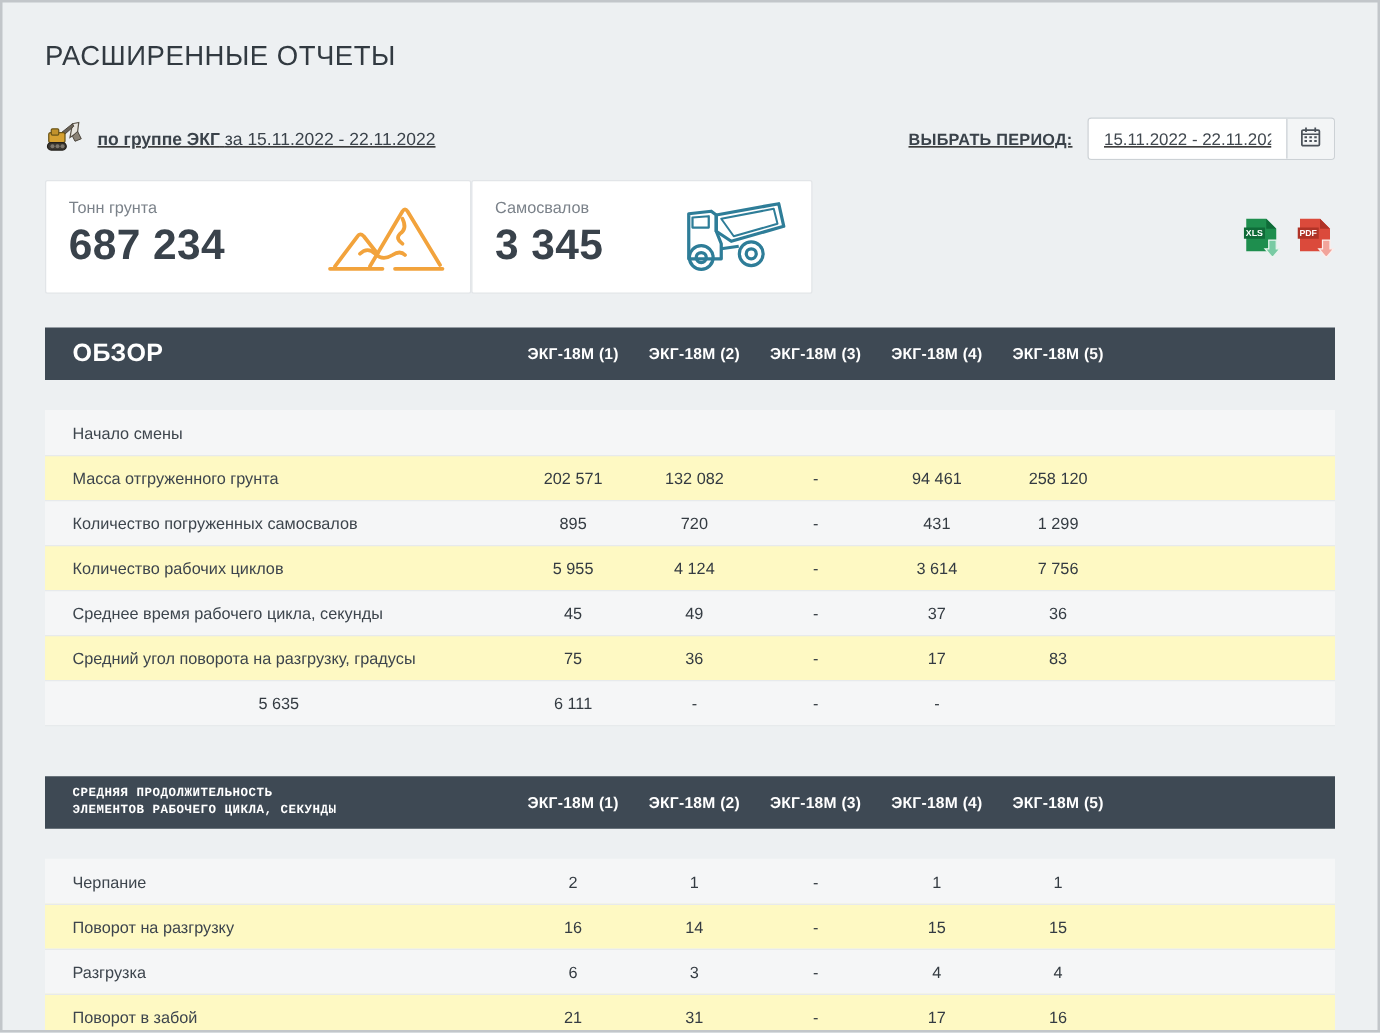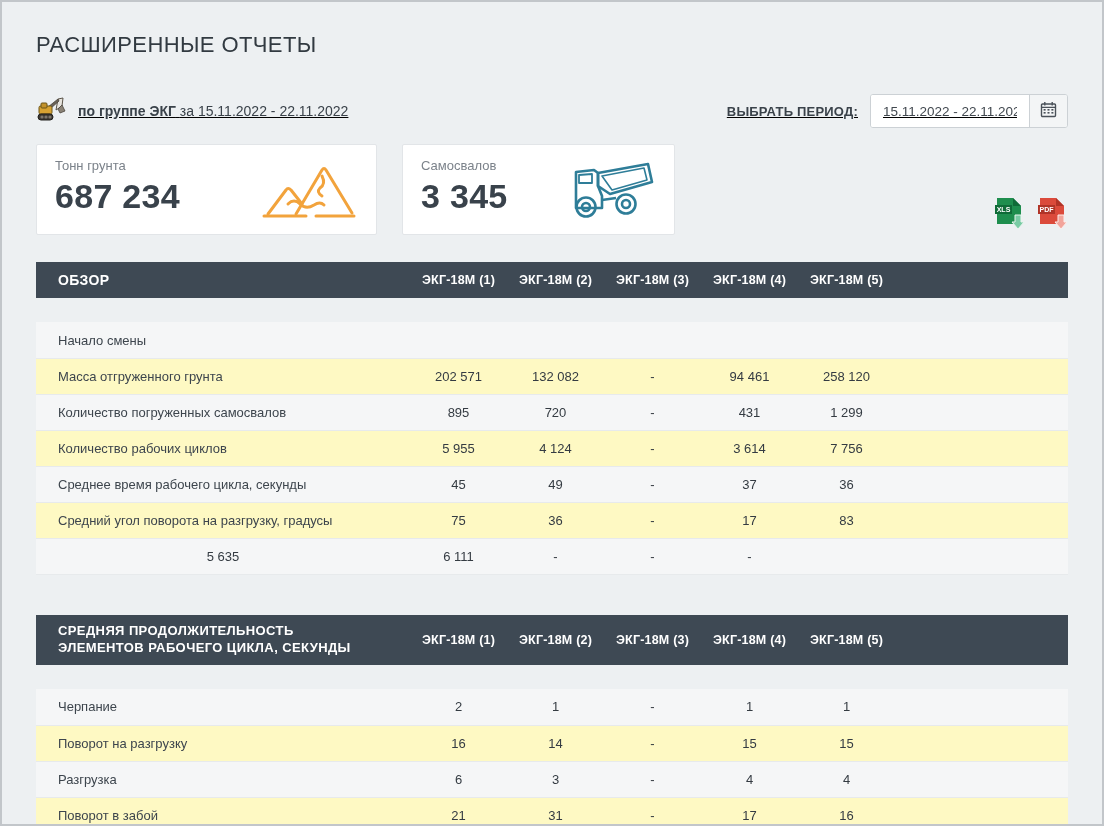--- a/index.html
+++ b/index.html
@@ -35,21 +35,21 @@
   .input-group input {
     border: 0; outline: none; width: 158px; padding: 0 12px;
     font-size: 13.5px; color: #41484f; font-family: "Liberation Sans", sans-serif;
   }
   .cal-btn {
     width: 38px; border: 0; border-left: 1px solid #ccd1d5;
     background: #f3f5f6; display: flex; align-items: center; justify-content: center; cursor: pointer;
   }
 
   
-  .cards-row { margin-top: 16px; display: flex; gap: 25px; align-items: flex-end; }
+  .cards-row { margin-top: 16px; display: flex; align-items: center; }
   .card {
     background: #fff; border: 1px solid #e2e5e8; border-radius: 2px;
     height: 91px; padding: 13px 18px 10px 18px;
     display: flex; justify-content: space-between; align-items: stretch;
   }
   .card-tons { width: 341px; }
   .card-trucks { width: 273px; }
   .card-label { font-size: 13px; color: #7b828a; }
   .card-value { font-size: 34px; font-weight: 700; color: #39424b; margin-top: 4px; letter-spacing: .3px; }
   .card-icon { align-self: flex-end; }
@@ -58,24 +58,24 @@
 
   
   .tbl { margin-top: 27px; }
   .tbl + .tbl { margin-top: 40px; }
   .t-header {
     background: #3e4954; color: #fff;
     display: grid; grid-template-columns: 374px repeat(5, 97px) 1fr;
     align-items: center; min-height: 36px;
   }
   .t-title {
-    padding: 8px 10px 8px 22px; font-size: 14px; font-weight: 700;
+    padding: 8px 10px 8px 22px; font-size: 20px; font-weight: 700;
     letter-spacing: .4px; white-space: pre-line; line-height: 1.3;
   }
-  .tbl2 .t-title { font-size: 13px; }
+  .tbl2 .t-title { font-size: 10px; font-family: Liberation Mono, monospace; }
   .t-col { text-align: center; font-size: 12.5px; font-weight: 700; letter-spacing: .2px; }
   .t-body { border-bottom: 1px solid #e7eaec; margin-top: 24px; }
   .t-row {
     display: grid; grid-template-columns: 374px repeat(5, 97px) 1fr;
     align-items: center; min-height: 36px;
     background: #fef9c3; border-top: 1px solid #e7eaec;
     font-size: 13px;
   }
   .t-row:first-child { border-top: 0; }
   .t-row:nth-child(odd) { background: #f5f6f7; }

